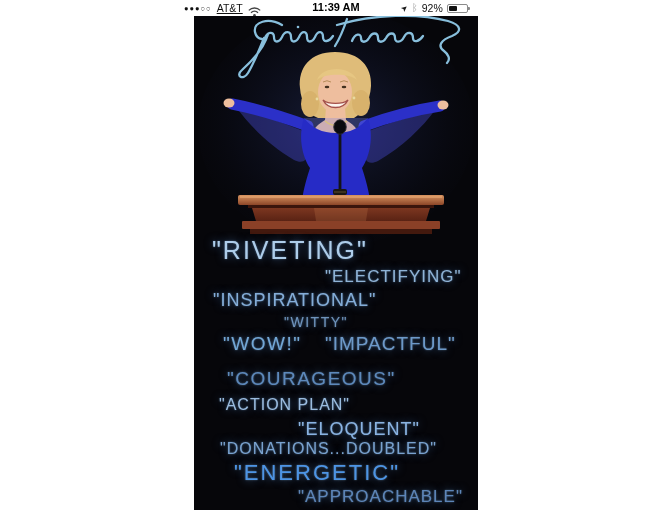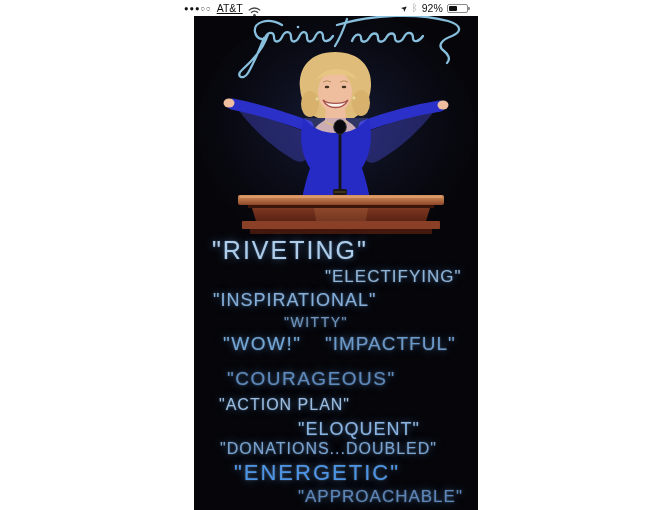--- a/index.html
+++ b/index.html
@@ -51,20 +51,21 @@
       <span class="sb-dots">●●●○○</span>
       <span class="sb-carrier">AT&amp;T</span>
       <span class="wifi">
         <svg width="13" height="10" viewBox="0 0 13 10">
           <path d="M0.8,3.4 A8,8 0 0 1 12.2,3.4" fill="none" stroke="#444" stroke-width="1.3"></path>
           <path d="M3,5.7 A5,5 0 0 1 10,5.7" fill="none" stroke="#444" stroke-width="1.3"></path>
           <circle cx="6.5" cy="8.3" r="1.3" fill="#444"></circle>
         </svg>
       </span>
     </div>
+    <div class="sb-time">11:39 AM</div>
     <div class="sb-right">
       <span class="loc-arrow">➤</span>
       <span class="bt">ᛒ</span>
       <span class="sb-batt-label">92%</span>
       <span class="battery">
         <span class="fill"></span>
         <span class="cap"></span>
       </span>
     </div>
   </div>

